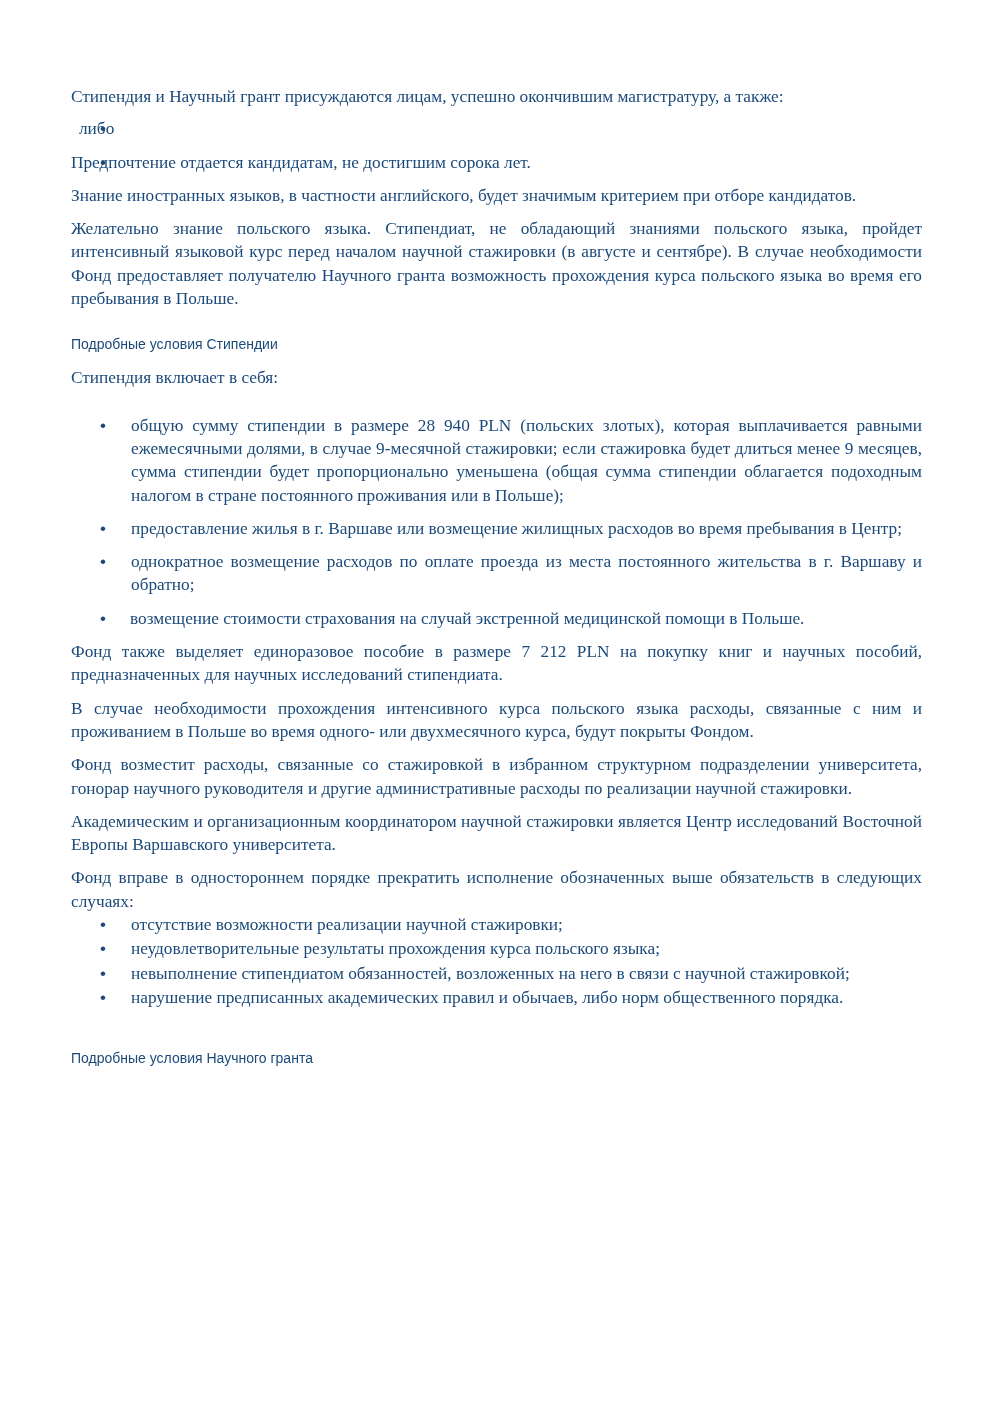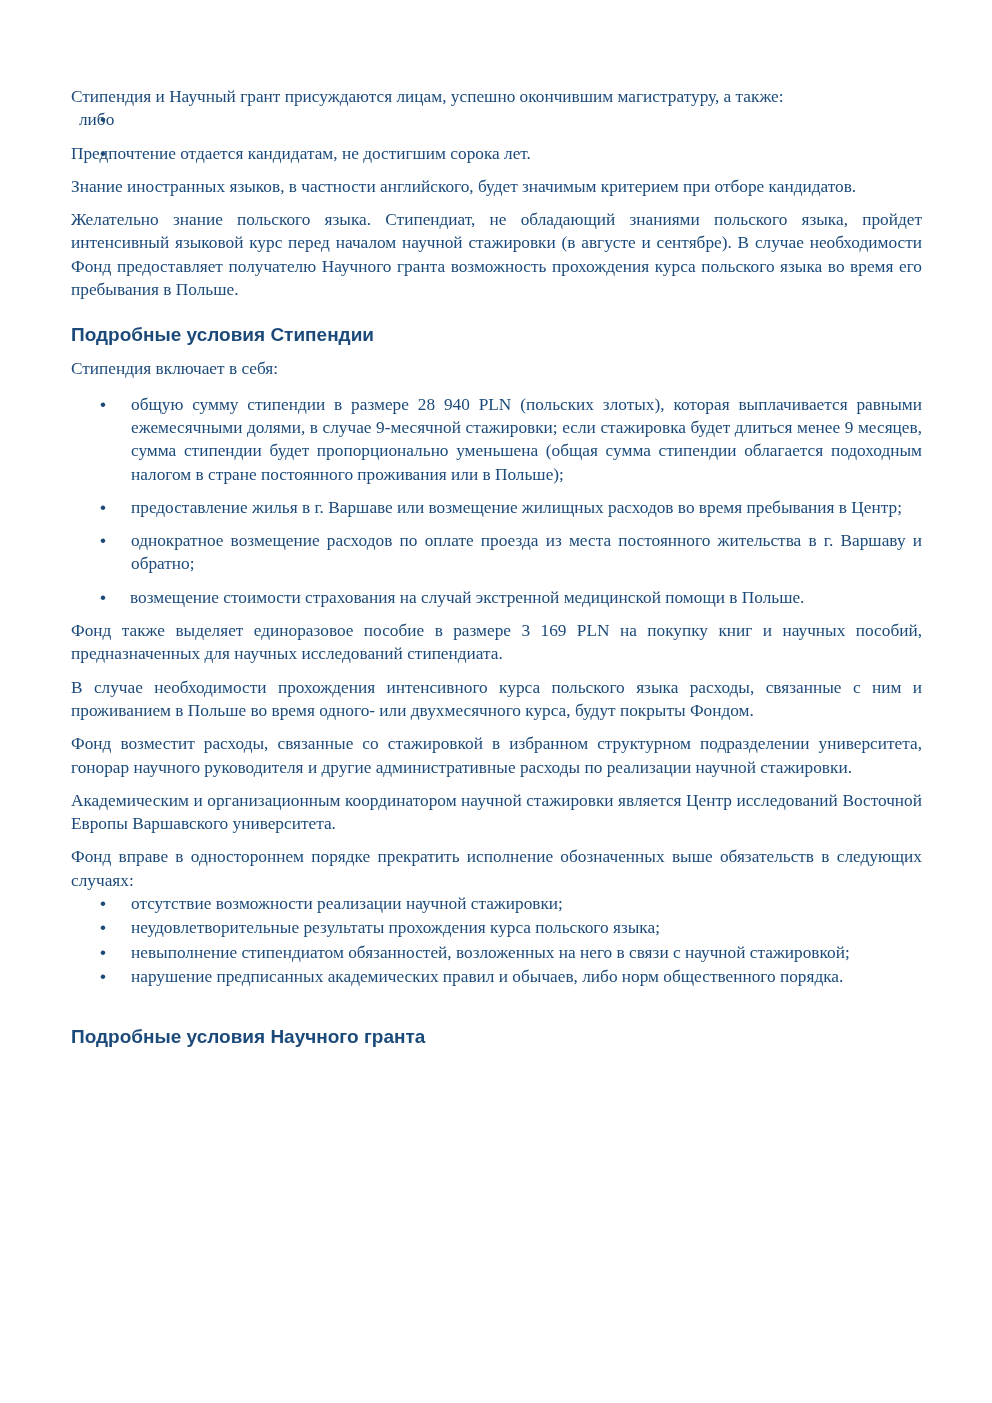--- a/index.html
+++ b/index.html
@@ -52,35 +52,35 @@
     }
     .list-spaced li {
       margin-bottom: 10px;
     }
     .list-tight li {
       margin-bottom: 1px;
     }
     h2 {
       margin: 0;
       font-family: "Liberation Sans", sans-serif;
-      font-weight: bold;
-      font-size: 19px;
+      font-weight: normal;
+      font-size: 14px;
       line-height: 24px;
       color: #1b4a7a;
     }
     .h-1 { margin-top: 22px; margin-bottom: 10px; }
     .h-2 { margin-top: 37px; }
     .lone { margin: 0 0 8px 8px; }
   </style>
 </head>
 <body>
 
 <div class="page">
 
-  <p class="para" style="margin-bottom:0;">Стипендия и Научный грант присуждаются лицам, успешно окончившим магистратуру, а также:</p>
+  <p class="para" style="margin-bottom:9px;">Стипендия и Научный грант присуждаются лицам, успешно окончившим магистратуру, а также:</p>
 
   <ul class="list-spaced">
     <li style="margin-bottom:0;">
       <span class="bullet">•</span>
     </li>
   </ul>
 
   <p class="lone">либо</p>
 
   <ul class="list-spaced">
@@ -88,42 +88,42 @@
       <span class="bullet">•</span>
     </li>
   </ul>
 
   <p class="para">Предпочтение отдается кандидатам, не достигшим сорока лет.</p>
   <p class="para">Знание иностранных языков, в частности английского, будет значимым критерием при отборе кандидатов.</p>
   <p class="para">Желательно знание польского языка. Стипендиат, не обладающий знаниями польского языка, пройдет интенсивный языковой курс перед началом научной стажировки (в августе и сентябре). В случае необходимости Фонд предоставляет получателю Научного гранта возможность прохождения курса польского языка во время его пребывания в Польше.</p>
 
   <h2 class="h-1">Подробные условия Стипендии</h2>
 
-  <p class="para" style="margin-bottom:12px;">Стипендия включает в себя:</p>
+  <p class="para" style="margin-bottom:24px;">Стипендия включает в себя:</p>
 
   <ul class="list-spaced">
     <li>
       <span class="bullet">•</span>
       <span>общую сумму стипендии в размере 28 940 PLN (польских злотых), которая выплачивается равными ежемесячными долями, в случае 9-месячной стажировки; если стажировка будет длиться менее 9 месяцев, сумма стипендии будет пропорционально уменьшена (общая сумма стипендии облагается подоходным налогом в стране постоянного проживания или в Польше);</span>
     </li>
     <li>
       <span class="bullet">•</span>
       <span>предоставление жилья в г. Варшаве или возмещение жилищных расходов во время пребывания в Центр;</span>
     </li>
     <li>
       <span class="bullet">•</span>
       <span>однократное возмещение расходов по оплате проезда из места постоянного жительства в г. Варшаву и обратно;</span>
     </li>
     <li style="padding-left:59px;">
       <span class="bullet">•</span>
       <span>возмещение стоимости страхования на случай экстренной медицинской помощи в Польше.</span>
     </li>
   </ul>
 
-  <p class="para">Фонд также выделяет единоразовое пособие в размере 3 169 PLN на покупку книг и научных пособий, предназначенных для научных исследований стипендиата.</p>
+  <p class="para">Фонд также выделяет единоразовое пособие в размере 7 212 PLN на покупку книг и научных пособий, предназначенных для научных исследований стипендиата.</p>
   <p class="para">В случае необходимости прохождения интенсивного курса польского языка расходы, связанные с ним и проживанием в Польше во время одного- или двухмесячного курса, будут покрыты Фондом.</p>
   <p class="para">Фонд возместит расходы, связанные со стажировкой в избранном структурном подразделении университета, гонорар научного руководителя и другие административные расходы по реализации научной стажировки.</p>
   <p class="para">Академическим и организационным координатором научной стажировки является Центр исследований Восточной Европы Варшавского университета.</p>
   <p class="plain">Фонд вправе в одностороннем порядке прекратить исполнение обозначенных выше обязательств в следующих случаях:</p>
 
   <ul class="list-tight">
     <li>
       <span class="bullet">•</span>
       <span>отсутствие возможности реализации научной стажировки;</span>
     </li>

